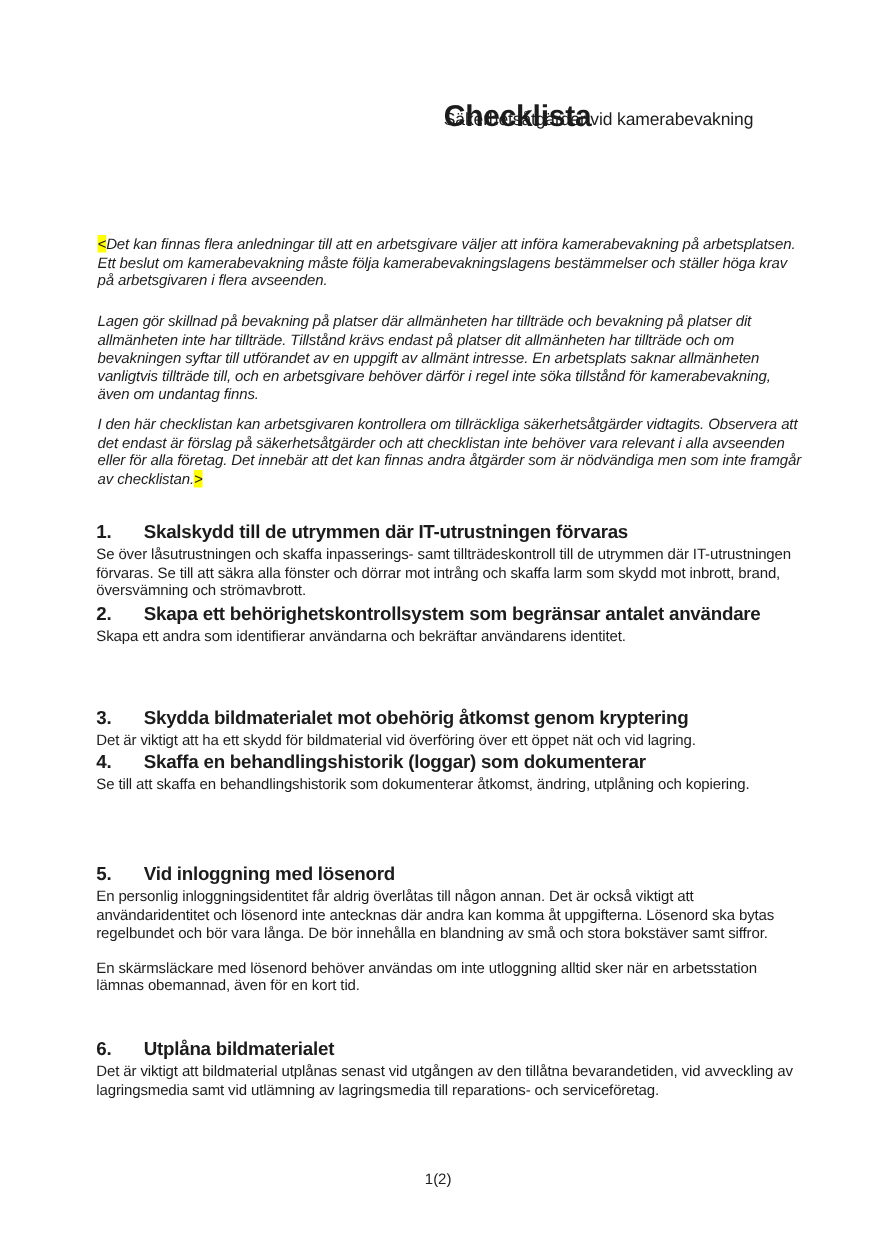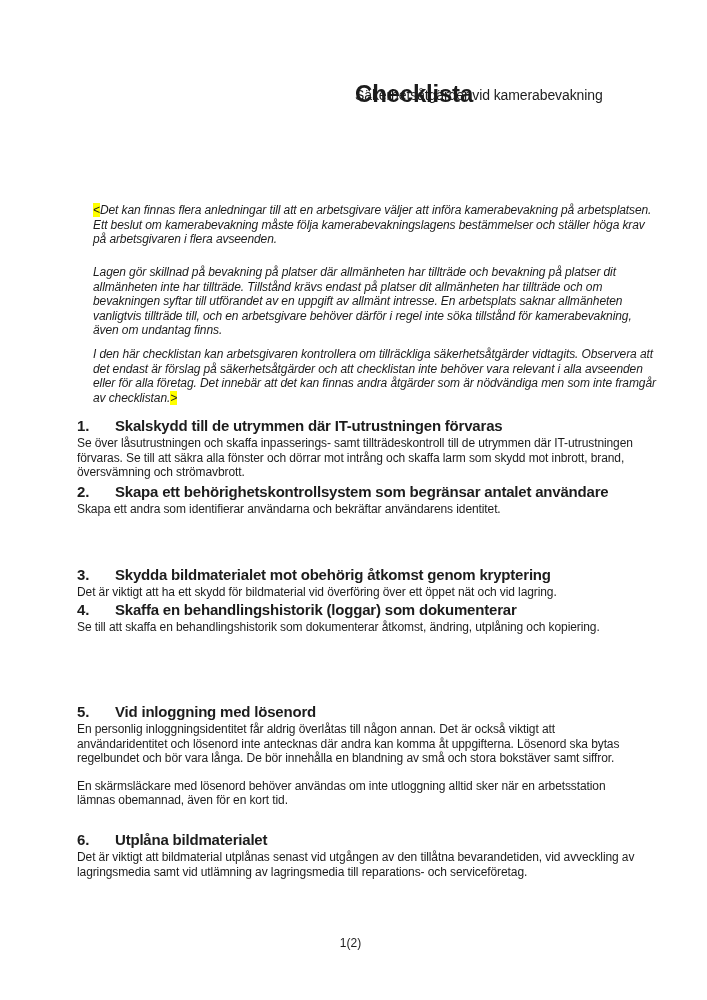--- a/index.html
+++ b/index.html
@@ -18,21 +18,21 @@
     letter-spacing: -0.2px;
   }
   .doc-subtitle {
     left: 355px; top: 87px;
     font-size: 14px; line-height: 17px;
     letter-spacing: -0.1px;
   }
   p.intro {
     position: absolute;
     left: 77px; width: 566px;
-    margin: 16px;
+    margin: 1px;
     font-style: italic;
     font-size: 12px; line-height: 14.5px;
     letter-spacing: -0.1px;
   }
   .section {
     position: absolute;
     left: 77px; width: 566px;
   }
   .section h2 {
     margin: 0;
@@ -76,21 +76,21 @@
       <p>Skapa ett andra som identifierar användarna och bekräftar användarens identitet.</p>
     </div>
     <div class="section" style="top: 565px;">
       <h2><span class="num">3.</span><span>Skydda bildmaterialet mot obehörig åtkomst genom kryptering</span></h2>
       <p>Det är viktigt att ha ett skydd för bildmaterial vid överföring över ett öppet nät och vid lagring.</p>
     </div>
     <div class="section" style="top: 600px;">
       <h2><span class="num">4.</span><span>Skaffa en behandlingshistorik (loggar) som dokumenterar</span></h2>
       <p>Se till att skaffa en behandlingshistorik som dokumenterar åtkomst, ändring, utplåning och kopiering.</p>
     </div>
-    <div class="section" style="top: 690px; margin-top: 12px;">
+    <div class="section" style="top: 690px;">
       <h2><span class="num">5.</span><span>Vid inloggning med lösenord</span></h2>
       <p>En personlig inloggningsidentitet får aldrig överlåtas till någon annan. Det är också viktigt att användaridentitet och lösenord inte antecknas där andra kan komma åt uppgifterna. Lösenord ska bytas regelbundet och bör vara långa. De bör innehålla en blandning av små och stora bokstäver samt siffror.</p>
       <p>En skärmsläckare med lösenord behöver användas om inte utloggning alltid sker när en arbetsstation lämnas obemannad, även för en kort tid.</p>
     </div>
     <div class="section" style="top: 830px;">
       <h2><span class="num">6.</span><span>Utplåna bildmaterialet</span></h2>
       <p>Det är viktigt att bildmaterial utplånas senast vid utgången av den tillåtna bevarandetiden, vid avveckling av lagringsmedia samt vid utlämning av lagringsmedia till reparations- och serviceföretag.</p>
     </div>
   </div>
 

